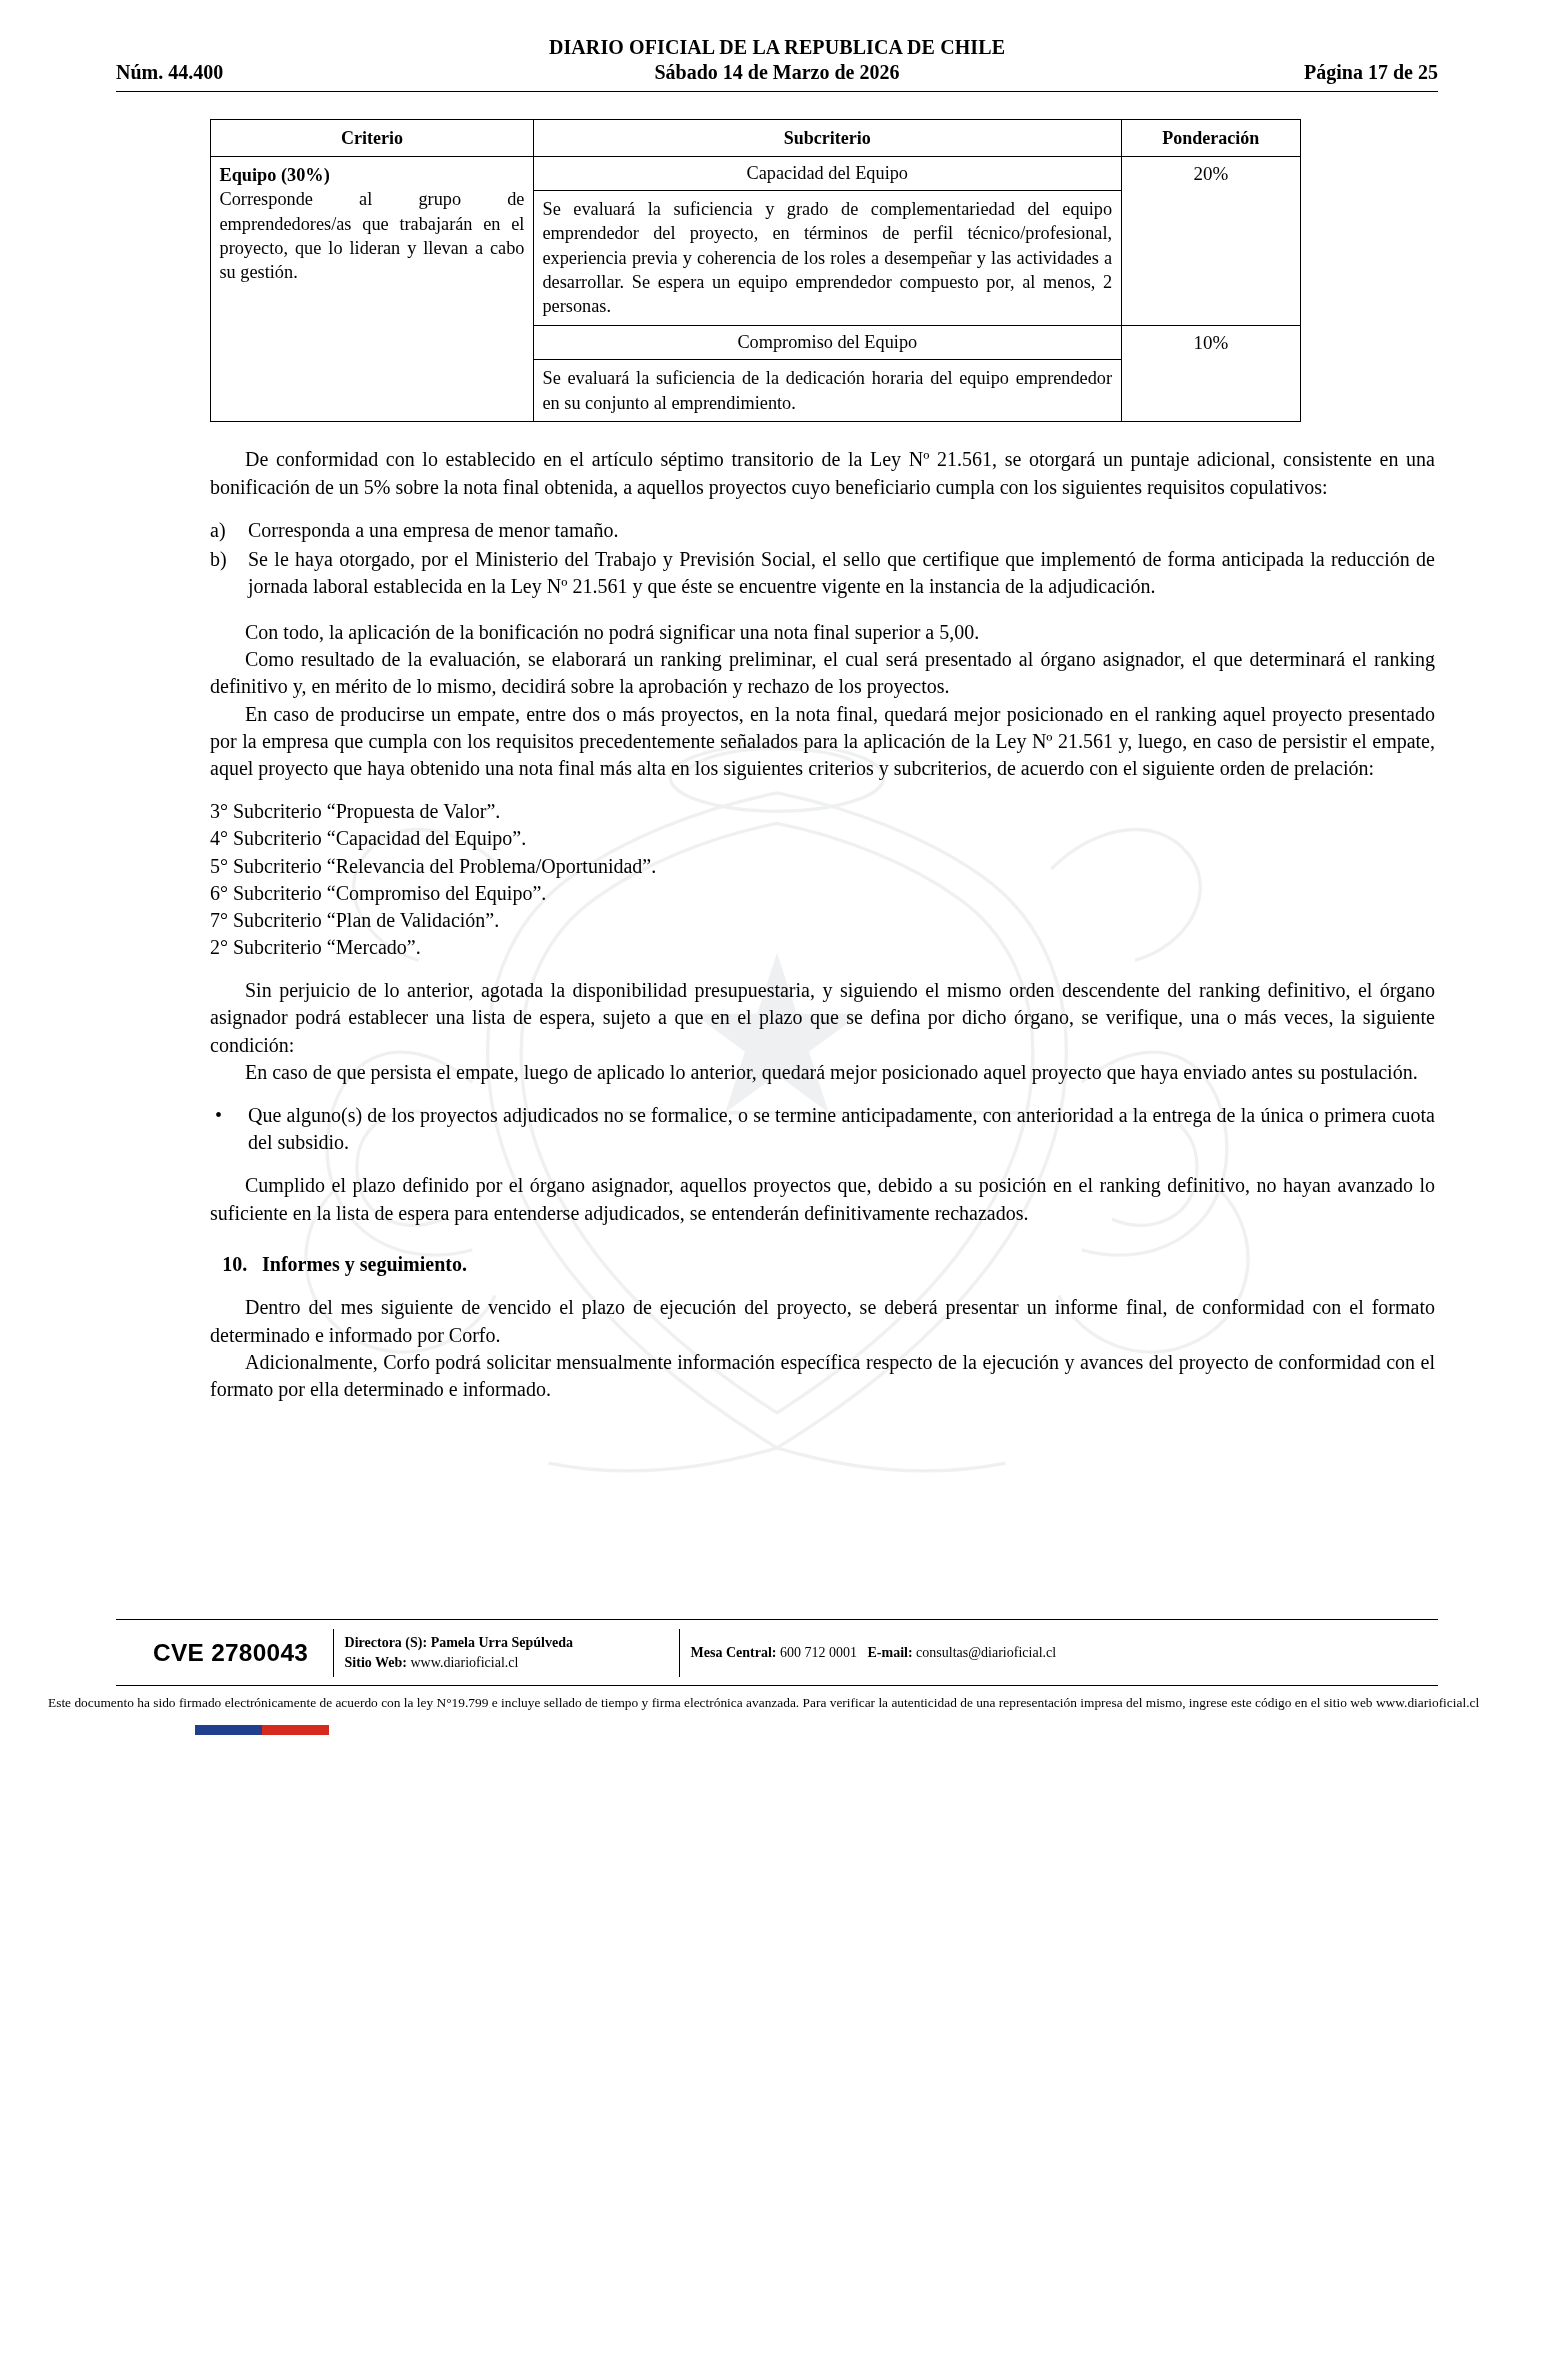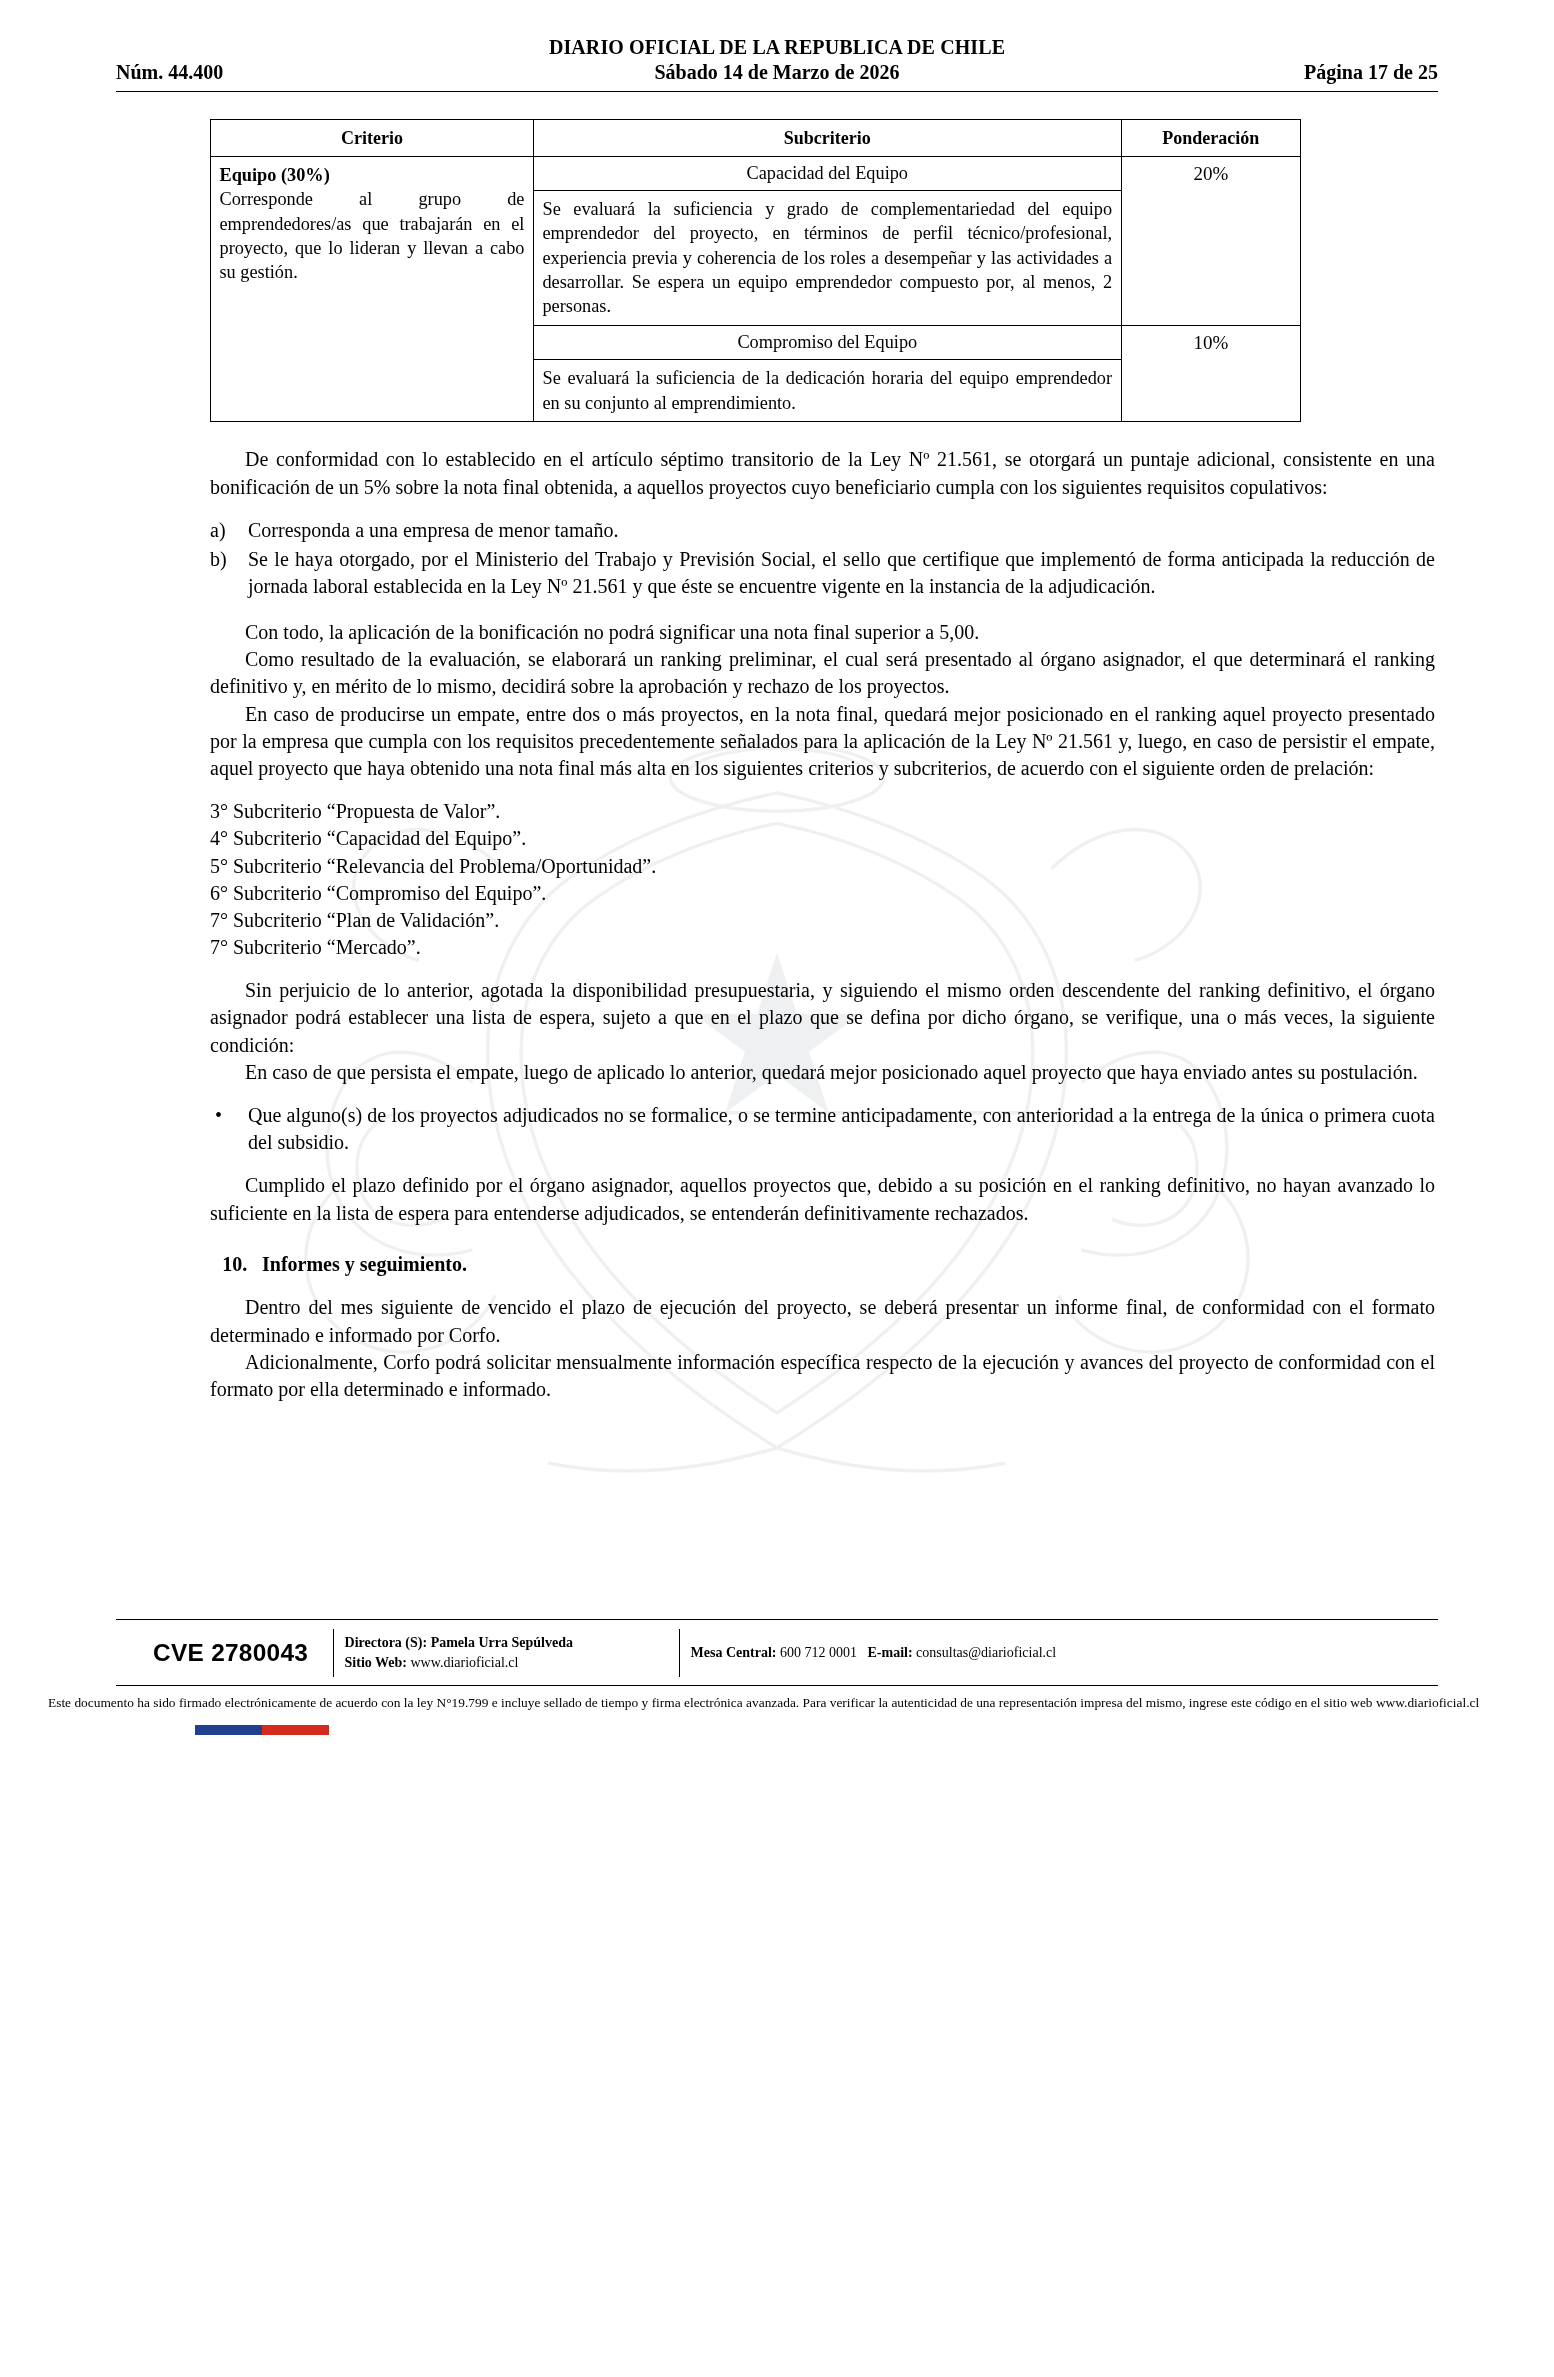--- a/index.html
+++ b/index.html
@@ -318,21 +318,21 @@
       <p class="para indent">Como resultado de la evaluación, se elaborará un ranking preliminar, el cual será presentado al órgano asignador, el que determinará el ranking definitivo y, en mérito de lo mismo, decidirá sobre la aprobación y rechazo de los proyectos.</p>
       <p class="para indent">En caso de producirse un empate, entre dos o más proyectos, en la nota final, quedará mejor posicionado en el ranking aquel proyecto presentado por la empresa que cumpla con los requisitos precedentemente señalados para la aplicación de la Ley Nº 21.561 y, luego, en caso de persistir el empate, aquel proyecto que haya obtenido una nota final más alta en los siguientes criterios y subcriterios, de acuerdo con el siguiente orden de prelación:</p>
 
       <div class="gap-md"></div>
       <div class="prelacion">
         <div>3° Subcriterio “Propuesta de Valor”.</div>
         <div>4° Subcriterio “Capacidad del Equipo”.</div>
         <div>5° Subcriterio “Relevancia del Problema/Oportunidad”.</div>
         <div>6° Subcriterio “Compromiso del Equipo”.</div>
         <div>7° Subcriterio “Plan de Validación”.</div>
-        <div>7° Subcriterio “Mercado”.</div>
+        <div>2° Subcriterio “Mercado”.</div>
       </div>
 
       <div class="gap-md"></div>
       <p class="para indent">Sin perjuicio de lo anterior, agotada la disponibilidad presupuestaria, y siguiendo el mismo orden descendente del ranking definitivo, el órgano asignador podrá establecer una lista de espera, sujeto a que en el plazo que se defina por dicho órgano, se verifique, una o más veces, la siguiente condición:</p>
       <p class="para indent">En caso de que persista el empate, luego de aplicado lo anterior, quedará mejor posicionado aquel proyecto que haya enviado antes su postulación.</p>
 
       <div class="gap-md"></div>
       <div class="bullet-row">
         <span class="mk">•</span>
         <span class="tx">Que alguno(s) de los proyectos adjudicados no se formalice, o se termine anticipadamente, con anterioridad a la entrega de la única o primera cuota del subsidio.</span>

